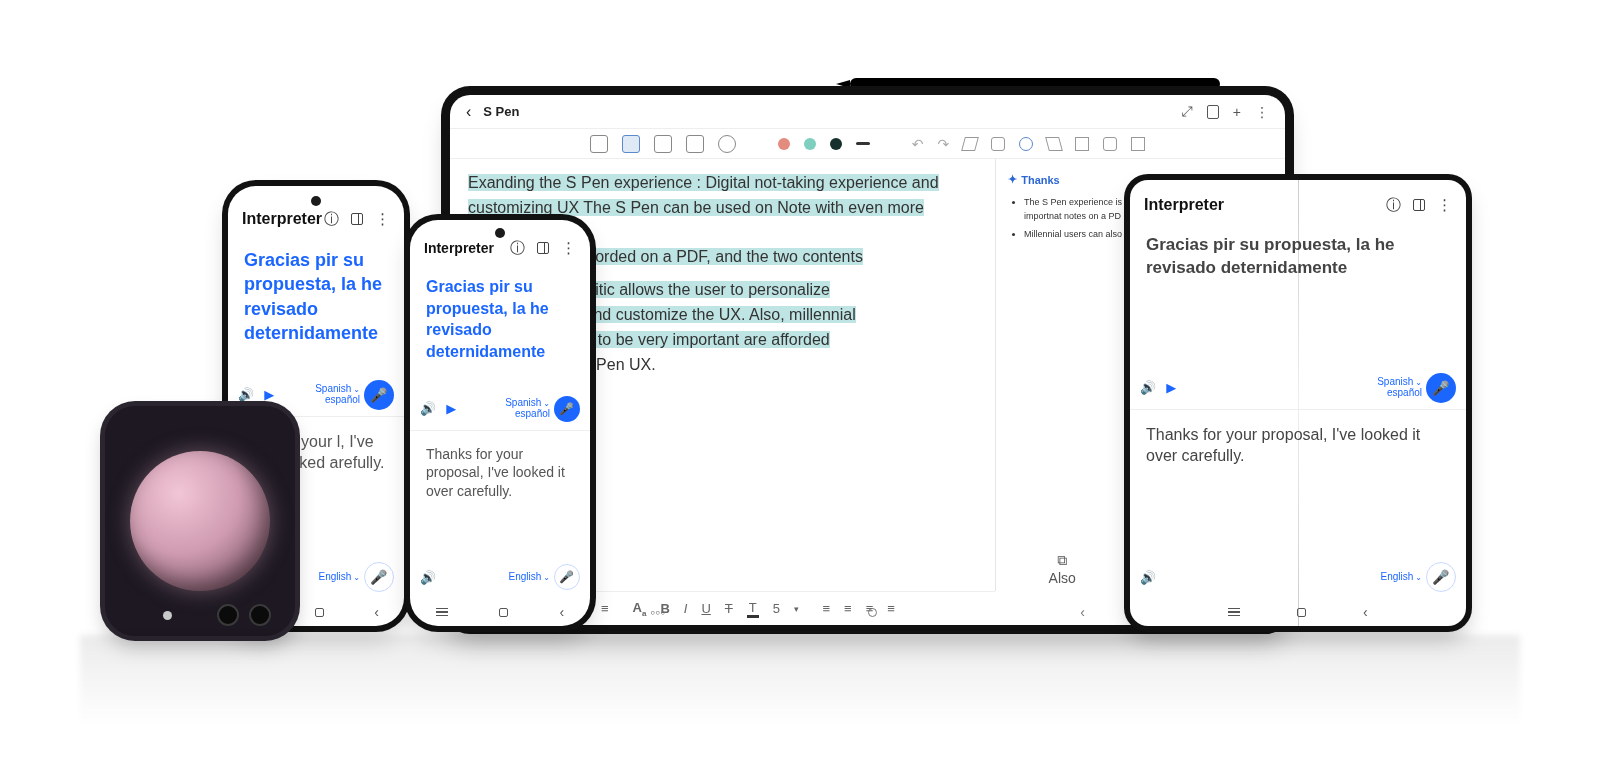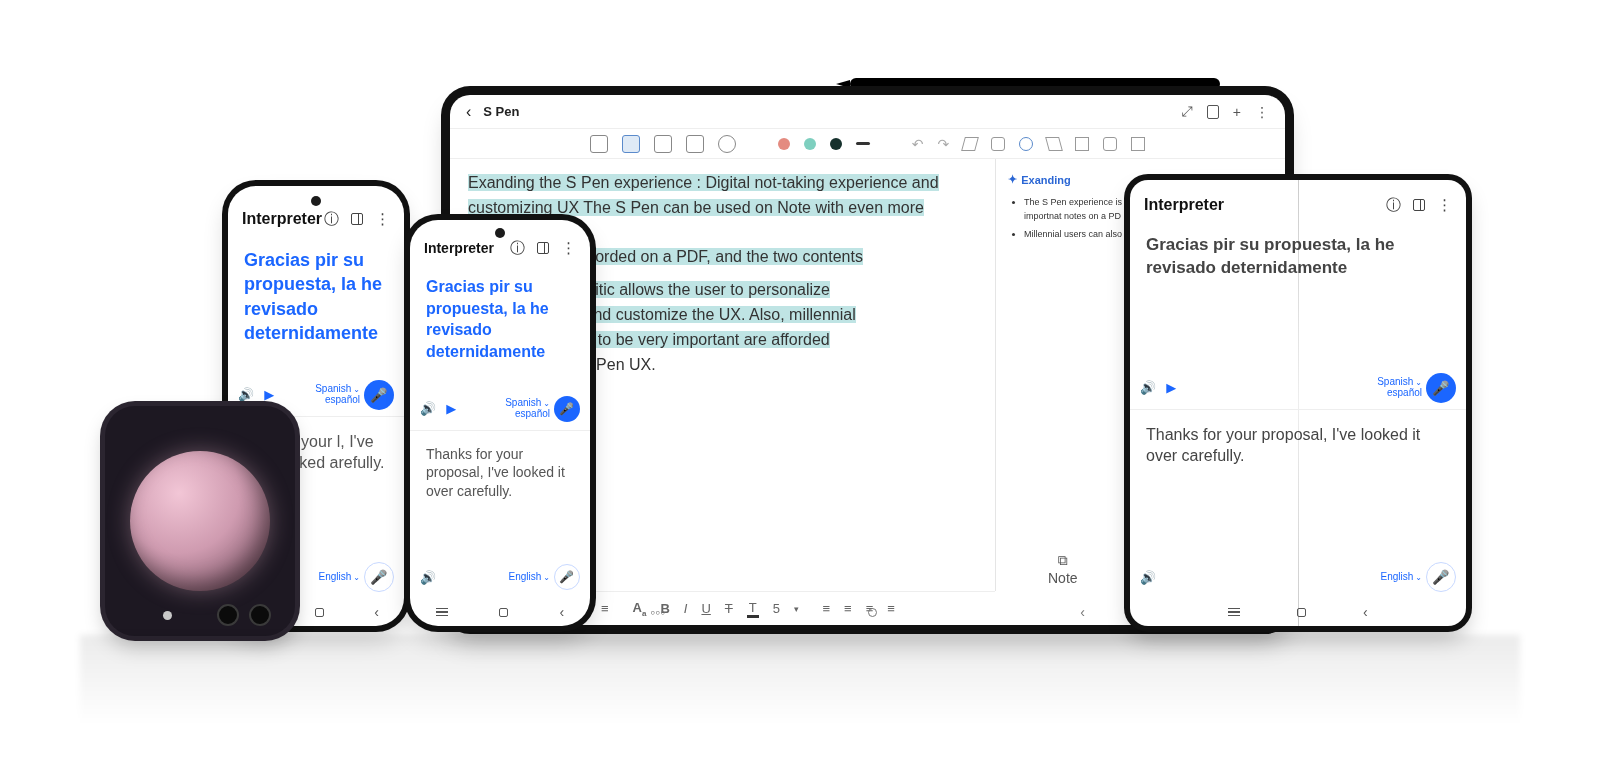--- a/index.html
+++ b/index.html
@@ -154,30 +154,30 @@
       <p>
         <span class="hl">app called Pentasitic allows the user to personalize</span><br>
         <span class="hl">s that they want and customize the UX. Also, millennial</span><br>
         <span class="hl">rsonal expression to be very important are afforded</span><br>
         <span>gning their own S Pen UX.</span>
       </p>
     </div>
     <div class="summary-pane">
       <div class="sh">
           <span style="color:#2a66d4;">✦</span>
-          <span>Exanding</span>
+          <span>Thanks</span>
         </div>
       <ul>
         <li>The S Pen experience is expanding with n write and record importnat notes on a PD S Pen menu with the Pentastic app</li>
         <li>Millennial users can also design their own</li>
       </ul>
       <div class="summary-actions">
         <div>
             <span>⧉</span>
-            <span>Note</span>
+            <span>Also</span>
           </div>
         <div>
             <span>⟲</span>
             <span>Replace</span>
           </div>
       </div>
     </div>
   </div>
 
   <div class="tab-format">

